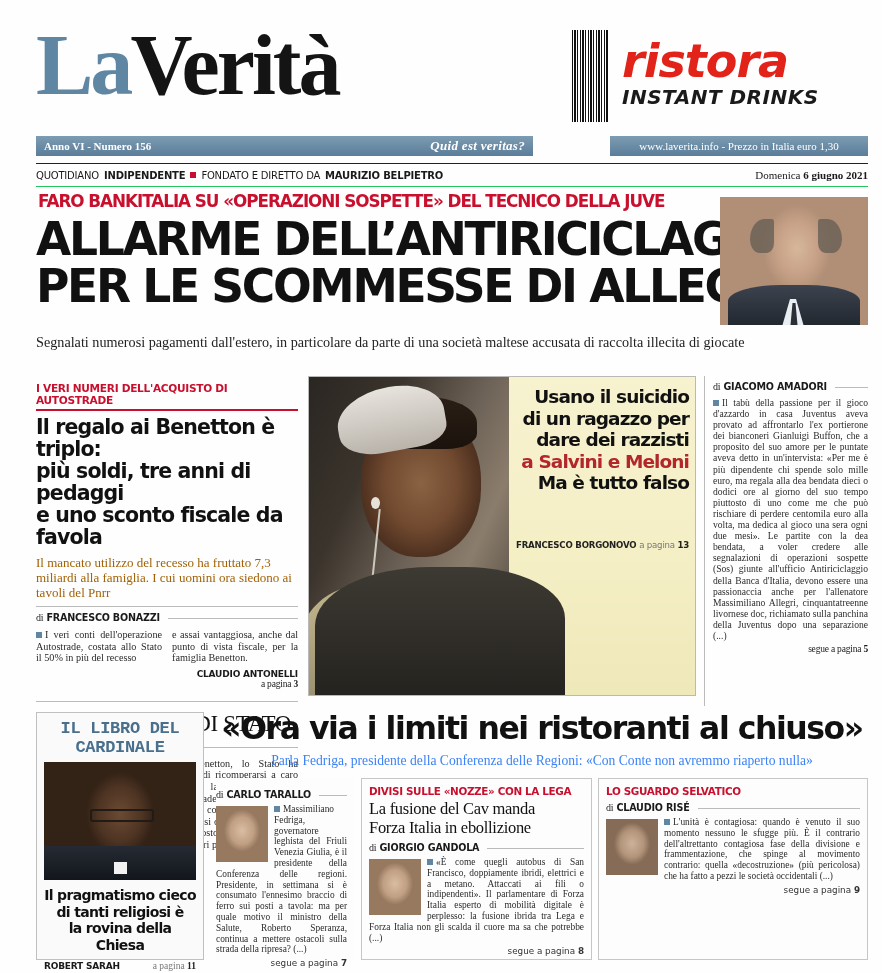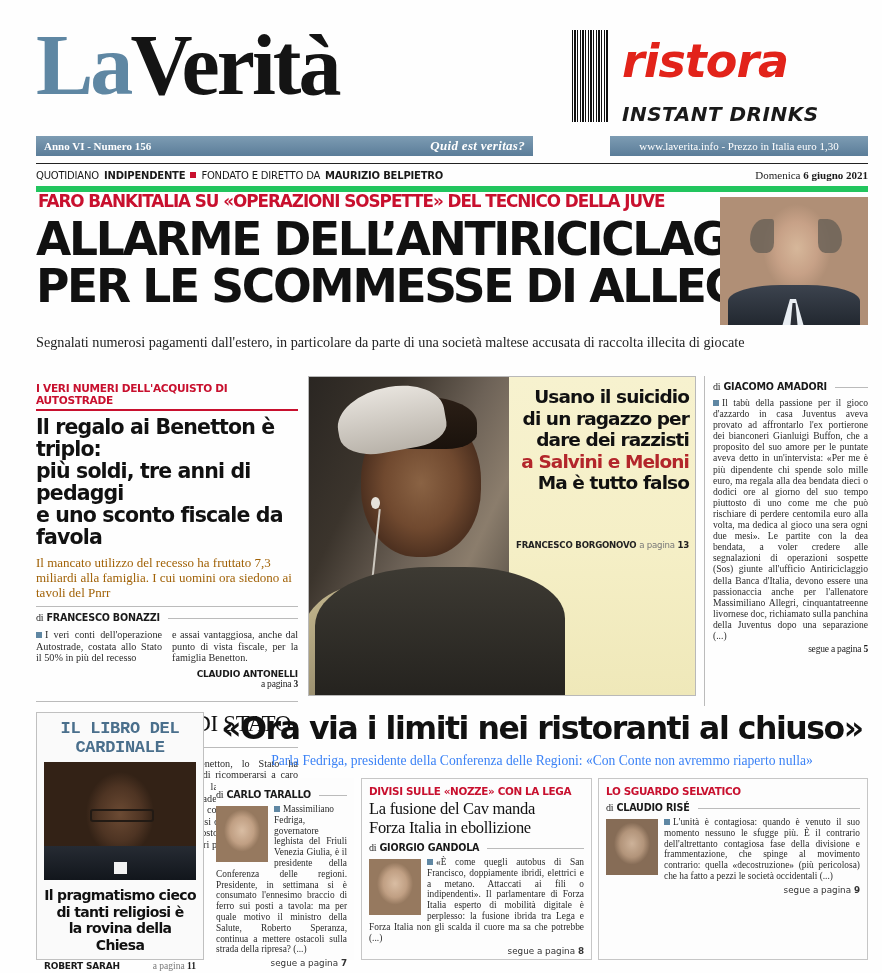--- a/index.html
+++ b/index.html
@@ -32,42 +32,42 @@
   }
   .ristora{position:absolute;left:622px;top:38px;width:246px;text-align:left;}
   .ristora-word{
     font-family:"DejaVu Sans", sans-serif;
     font-weight:700;font-style:italic;font-size:46px;line-height:46px;
     color:#e2231a;letter-spacing:-1px;
   }
   .ristora-sub{
     font-family:"DejaVu Sans", sans-serif;
     font-weight:700;font-style:italic;font-size:20px;line-height:24px;
-    color:#1a1a1a;letter-spacing:0.5px;margin-top:18px;
+    color:#1a1a1a;letter-spacing:0.5px;margin-top:1px;
   }
 
   
   .band{
     position:absolute;height:20px;
     background:linear-gradient(to bottom,#7d9cb3,#5b7d99);
     color:#fff;
     font-family:"Liberation Serif", serif;
     font-size:11px;font-weight:700;
     display:flex;align-items:center;
   }
   .band-left{left:36px;top:136px;width:497px;padding:0 8px;box-sizing:border-box;
     justify-content:space-between;}
   .band-left .quid{font-style:italic;font-size:13px;letter-spacing:0.3px;}
   .band-right{left:610px;top:136px;width:258px;padding:0 8px;box-sizing:border-box;
     justify-content:center;font-weight:400;font-size:11px;}
 
   
   .infoline{
     position:absolute;left:36px;top:163px;width:832px;height:22px;
-    border-top:1px solid #222;border-bottom:6px solid #22c55e;
+    border-top:1px solid #222;border-bottom:1px solid #22c55e;
     display:flex;align-items:center;justify-content:space-between;
     font-family:"DejaVu Sans", sans-serif;font-size:10px;
   }
   .infoline .ileft{display:flex;align-items:center;gap:5px;letter-spacing:-0.2px;}
   .infoline .sq{display:inline-block;width:6px;height:6px;background:#c8102e;}
   .infoline b{font-weight:700;}
   .infoline .idate{font-family:"Liberation Serif",serif;font-size:11px;}
   .infoline .idate b{font-weight:700;}
 
   

